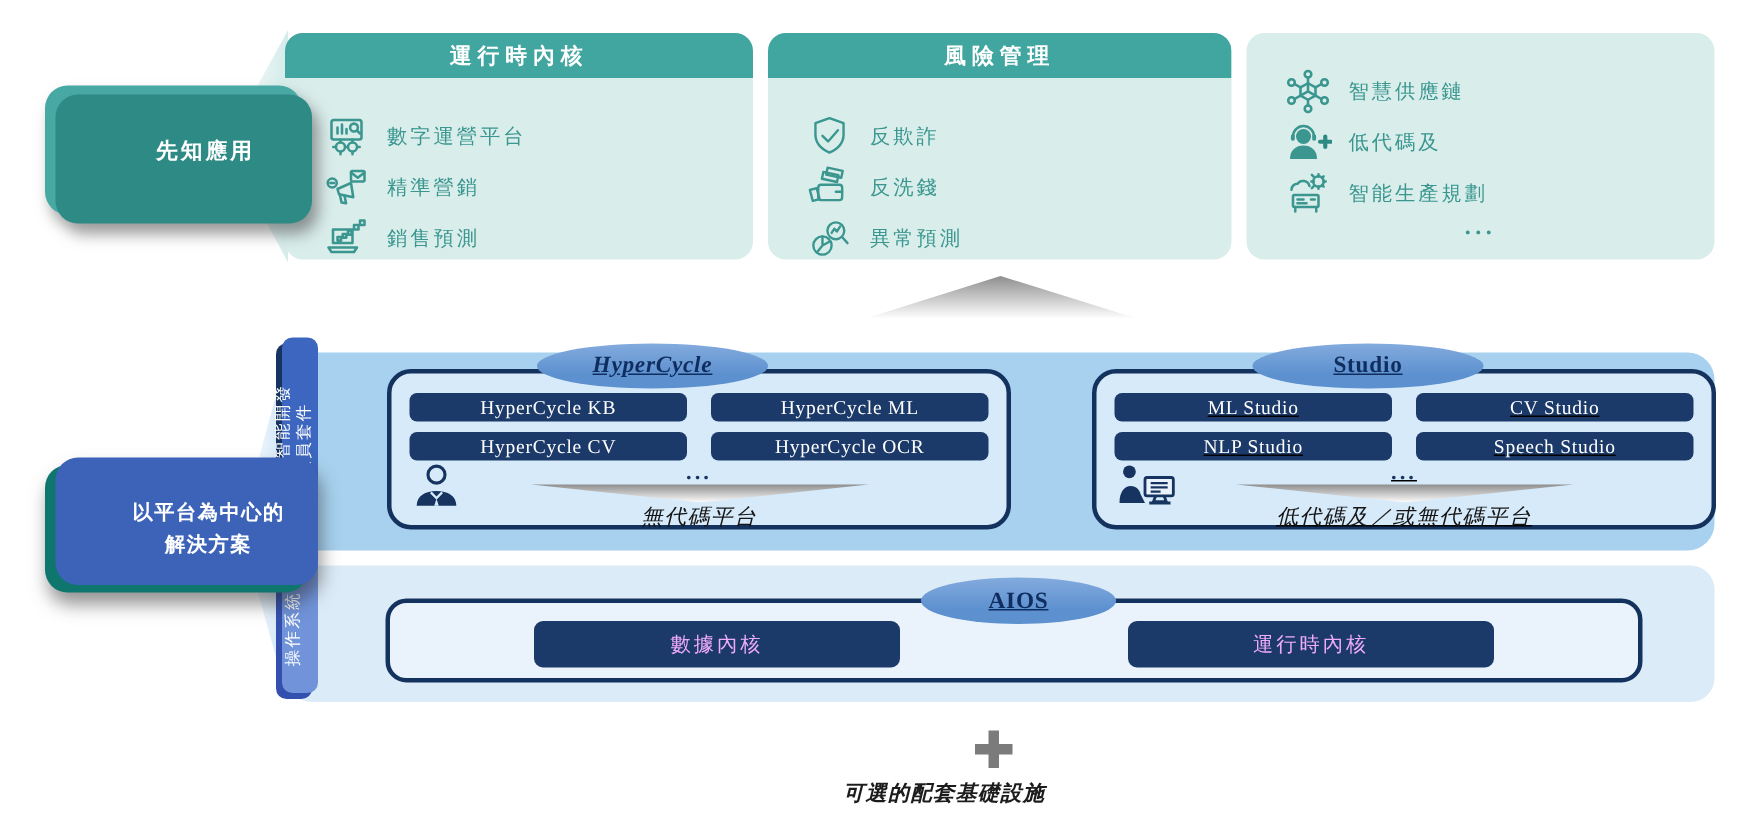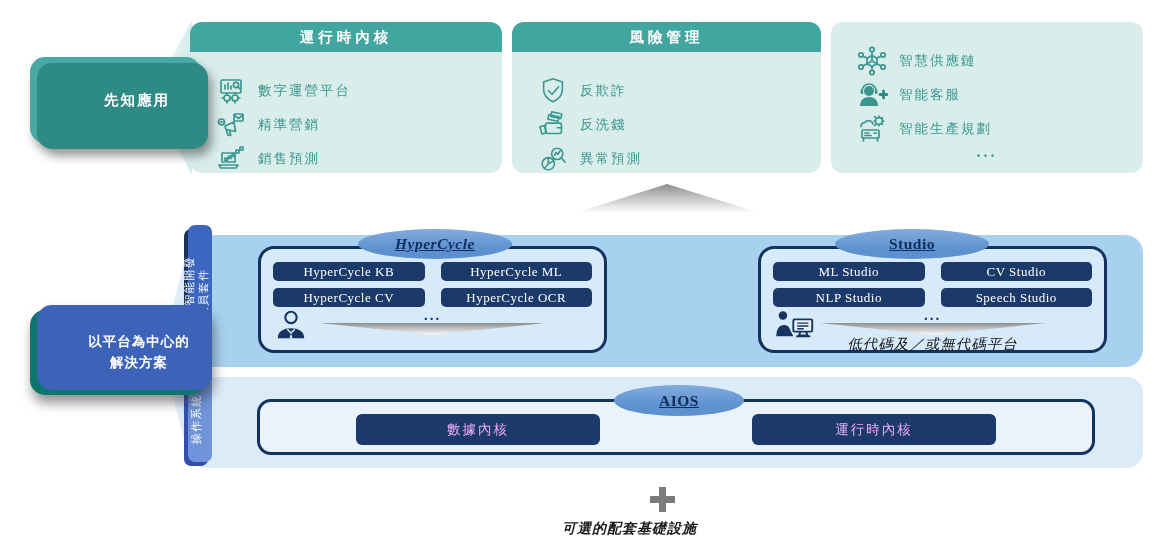--- a/index.html
+++ b/index.html
@@ -46,21 +46,21 @@
   .vtab1{top:229px;height:128px;background:#16345f;border-radius:7px;}
   .vtab1::before{content:"";position:absolute;inset:0;transform:translate(4px,-4px);
     background:#3c66bf;border-radius:7px;z-index:-1;}
   .vtab2{top:373px;height:93px;background:#3450ae;border-radius:7px;}
   .vtab2::before{content:"";position:absolute;inset:0;transform:translate(4px,-4px);
     background:#7093d9;border-radius:7px;z-index:-1;}
   .vtext{transform:rotate(-90deg);text-align:center;line-height:1.3;font-size:11px;
     letter-spacing:1.5px;color:#fff;white-space:nowrap;display:flex;flex-direction:column;}
 
   
-  .groupbox{position:absolute;top:246px;width:349px;height:107px;box-sizing:border-box;
+  .groupbox{position:absolute;top:246px;width:416px;height:107px;box-sizing:border-box;
     background:#d6eafa;border:3px solid #14325e;border-radius:16px;z-index:2;}
   .btn-grid{margin:13px 12px 0 12px;display:grid;grid-template-columns:1fr 1fr;gap:7px 16px;}
   .pill{height:19px;border-radius:5px;background:#1c3a69;color:#fff;font-size:13px;
     display:flex;align-items:center;justify-content:center;letter-spacing:.5px;}
   .dots2{text-align:center;color:#16345f;font-weight:bold;font-size:15px;letter-spacing:2px;
     line-height:8px;margin-top:4px;}
   .small-arrow{display:block;margin:3px auto 0 auto;}
   .gcaption{text-align:center;font-style:italic;font-size:14.5px;color:#151515;
     letter-spacing:1px;margin-top:0px;}
   .person{position:absolute;left:13px;bottom:4px;}
@@ -236,21 +236,21 @@
         <span class="ic">
           <svg width="32" height="32" viewBox="0 0 32 32">
             <circle cx="13" cy="12" r="5" fill="#3a968f"></circle>
             <path d="M4 27c0-6 4-9 9-9s9 3 9 9z" fill="#3a968f"></path>
             <path d="M6 12a7 7 0 0 1 14 0" fill="none" stroke="#3a968f" stroke-width="1.7"></path>
             <rect x="4.6" y="10.5" width="2.6" height="4.4" rx="1.2" fill="#3a968f"></rect>
             <rect x="18.8" y="10.5" width="2.6" height="4.4" rx="1.2" fill="#3a968f"></rect>
             <path d="M24 15.5h7M27.5 12v7" stroke="#2f8a84" stroke-width="2.8" stroke-linecap="round"></path>
           </svg>
         </span>
-        <span class="lbl">智能客服</span>
+        <span class="lbl">低代碼及</span>
       </div>
       <div class="item">
         <span class="ic">
           <svg width="32" height="32" viewBox="0 0 32 32" class="ticon">
             <circle cx="23" cy="8" r="3.5"></circle>
             <path d="M23 3.2v1.6M23 11.2v1.6M27.8 8h-1.6M19.8 8h-1.6M26.4 4.6l-1.1 1.1M19.7 11.3l-1.1 1.1M26.4 11.4l-1.1-1.1M19.7 4.7l-1.1-1.1"></path>
             <path d="M5 13.5a4 4 0 0 1 4-4 4.5 4.5 0 0 1 8 1.5"></path>
             <rect x="6" y="17" width="17" height="8" rx="1"></rect>
             <path d="M9 20h4M9 22.5h6M18 20h2.5"></path>
             <path d="M7.5 25v3M21.5 25v3"></path>
@@ -281,31 +281,32 @@
     <div class="btn-grid">
       <div class="pill">HyperCycle KB</div>
       <div class="pill">HyperCycle ML</div>
       <div class="pill">HyperCycle CV</div>
       <div class="pill">HyperCycle OCR</div>
     </div>
     <div class="dots2">...</div>
     <svg class="small-arrow" width="225" height="13" viewBox="0 0 225 13">
       <polygon points="0,1 225,1 113,13" fill="url(#garr)"></polygon>
     </svg>
+    <div class="gcaption">無代碼平台</div>
     <span class="person">
       <svg width="34" height="34" viewBox="0 0 36 36">
         <circle cx="18" cy="10" r="6" fill="none" stroke="#16345f" stroke-width="2.2"></circle>
         <path d="M4 32c0-7 6-10.5 14-10.5S32 25 32 32z" fill="#16345f"></path>
         <path d="M14 22.5l4 4 4-4" stroke="#d6eafa" stroke-width="1.6" fill="none"></path>
         <path d="M18 27l-1.6 5h3.2z" fill="#d6eafa"></path>
       </svg>
     </span>
   </div>
 
-  <div class="groupbox" style="left:758px;">
+  <div class="groupbox" style="left:728px;text-decoration:underline;">
     <div class="btn-grid">
       <div class="pill">ML Studio</div>
       <div class="pill">CV Studio</div>
       <div class="pill">NLP Studio</div>
       <div class="pill">Speech Studio</div>
     </div>
     <div class="dots2">...</div>
     <svg class="small-arrow" width="225" height="13" viewBox="0 0 225 13">
       <polygon points="0,1 225,1 113,13" fill="url(#garr)"></polygon>
     </svg>

